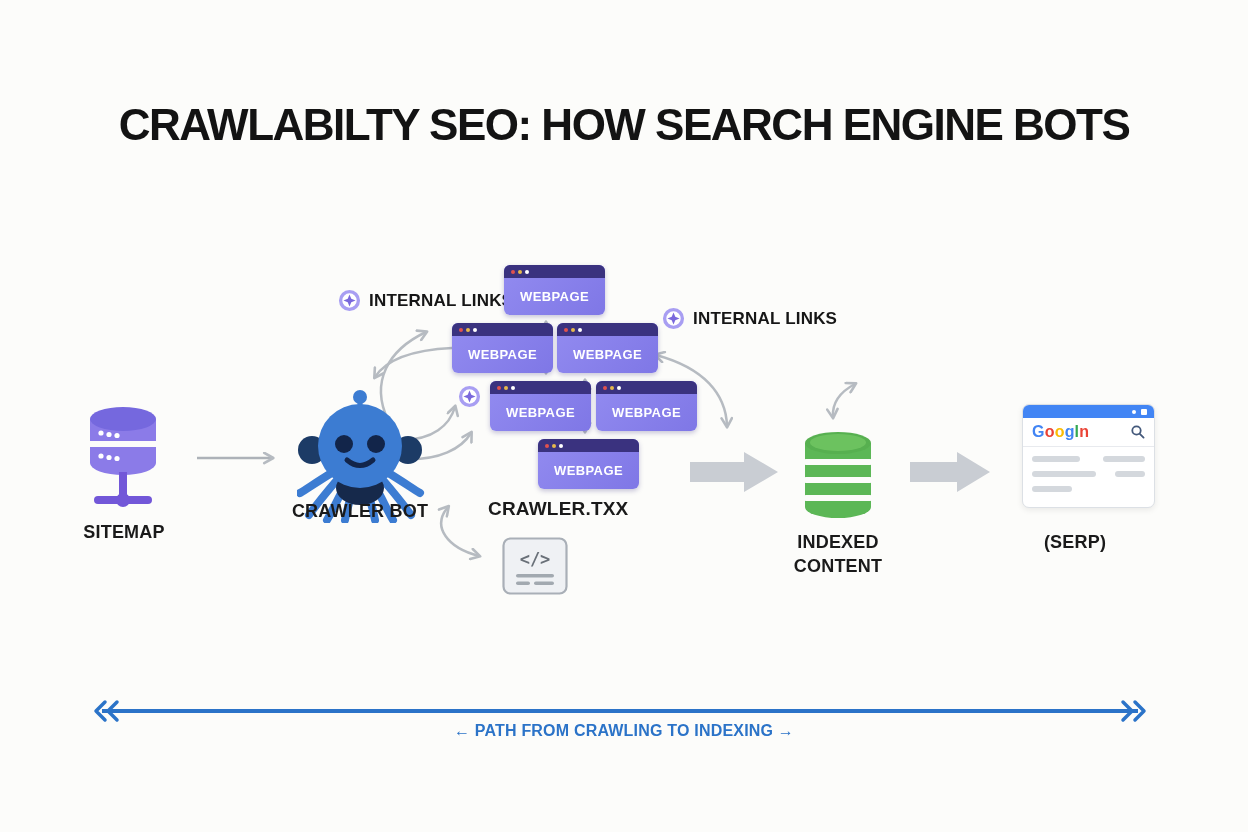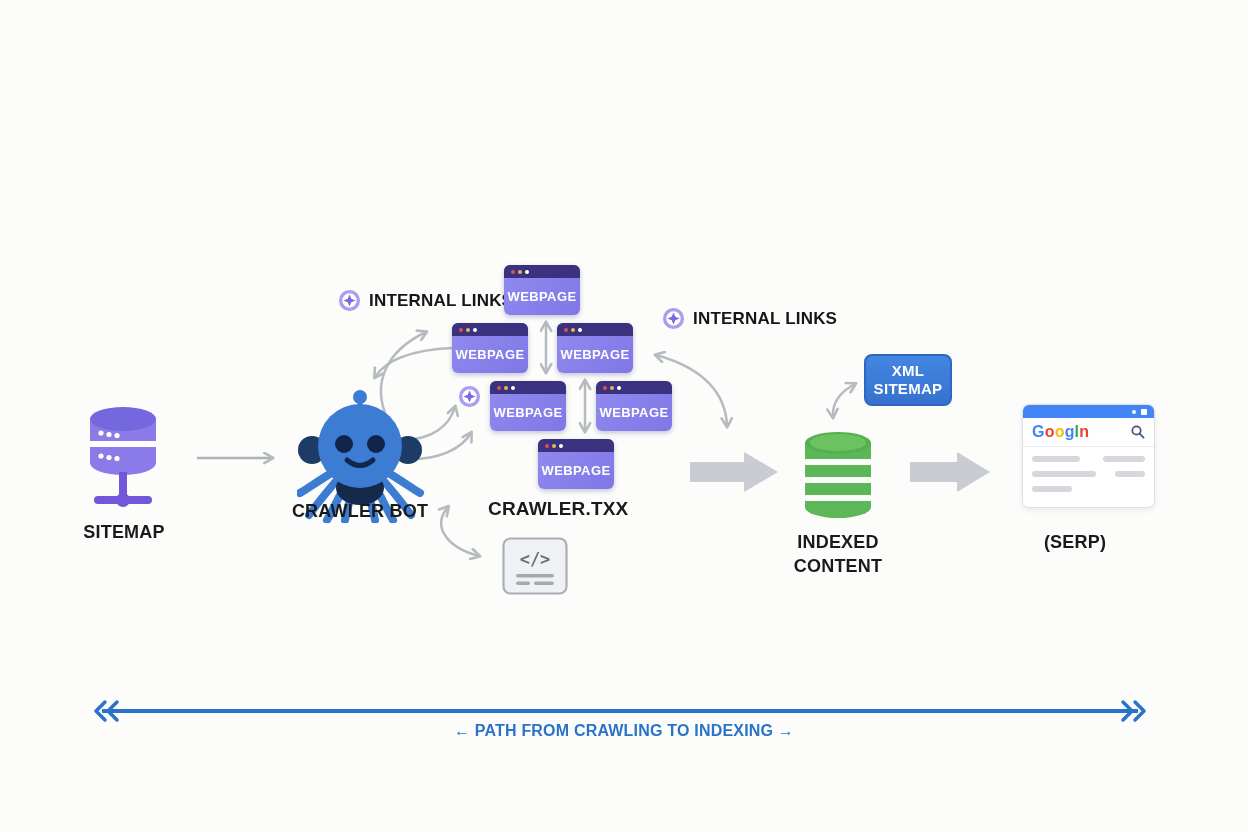--- a/index.html
+++ b/index.html
@@ -11,21 +11,21 @@
   .title-line{position:absolute;left:0;width:100%;text-align:center;color:#131313;
               font-weight:700;font-size:44px;letter-spacing:-1.5px;}
   .title-l1{top:100px;}
   .title-l2{top:151px;}
 
   
   .node-label{position:absolute;text-align:center;color:#1a1a1a;font-weight:700;
               font-size:18px;letter-spacing:.2px;line-height:24px;}
 
   
-  .webpage{position:absolute;width:76px;height:50px;border-radius:6px;overflow:hidden;
+  .webpage{position:absolute;width:101px;height:50px;border-radius:6px;overflow:hidden;
            background:linear-gradient(135deg,#928BF0 0%,#7F77E6 100%);
            box-shadow:0 2px 5px rgba(59,51,128,.28);text-align:center;}
   .webpage .bar{height:13px;background:#3A327F;display:flex;align-items:center;gap:3px;padding-left:7px;}
   .wdot{width:4px;height:4px;border-radius:50%;}
   .wdot.red{background:#E0524E;} .wdot.yellow{background:#E6B94C;} .wdot.white{background:#ffffff;}
   .webpage .body{height:37px;display:flex;align-items:center;justify-content:center;
                  color:#fff;font-weight:700;font-size:13px;letter-spacing:.4px;}
 
   
   .il-badge{position:absolute;display:flex;align-items:center;gap:8px;
@@ -90,20 +90,21 @@
     <polygon points="690,462 744,462 744,452 778,472 744,492 744,482 690,482" fill="#C9CDD3"></polygon>
     <polygon points="910,462 957,462 957,452 990,472 957,492 957,482 910,482" fill="#C9CDD3"></polygon>
 
     <g>
       <line x1="102" y1="711" x2="1138" y2="711" stroke="#2B73C8" stroke-width="4"></line>
       <path d="M105,702 L96,711 L105,720 M117,702 L108,711 L117,720" stroke="#2B73C8" stroke-width="3.5" fill="none" stroke-linecap="round" stroke-linejoin="round"></path>
       <path d="M1135,702 L1144,711 L1135,720 M1123,702 L1132,711 L1123,720" stroke="#2B73C8" stroke-width="3.5" fill="none" stroke-linecap="round" stroke-linejoin="round"></path>
     </g>
   </svg>
 
+  <div class="title-line title-l1">CRAWLABILTY SEO: HOW SEARCH ENGINE BOTS</div>
 
   <div class="abs" style="left:86px;top:404px;">
     <svg width="76" height="110" viewBox="0 0 76 110">
       <path d="M4,15 v44 a33,12 0 0 0 66,0 v-44 z" fill="#8B7BE8"></path>
       <ellipse cx="37" cy="15" rx="33" ry="12" fill="#7568DE"></ellipse>
       <rect x="4" y="37" width="66" height="6" fill="#FCFCFA"></rect>
       <circle cx="15" cy="29" r="2.6" fill="#fff"></circle>
         <circle cx="23" cy="30.5" r="2.6" fill="#fff"></circle>
         <circle cx="31" cy="31.5" r="2.6" fill="#fff"></circle>
       <circle cx="15" cy="52" r="2.6" fill="#fff"></circle>
@@ -227,24 +228,20 @@
   <div class="abs" style="left:502px;top:537px;">
     <svg width="66" height="58" viewBox="0 0 66 58">
       <rect x="1.5" y="1.5" width="63" height="55" rx="7" fill="#EFF1F4" stroke="#A9AFB7" stroke-width="2.2"></rect>
       <text x="33" y="28" text-anchor="middle" font-family="DejaVu Sans Mono, monospace" font-size="17" font-weight="bold" fill="#697078">&lt;/&gt;</text>
       <rect x="14" y="37" width="38" height="3.6" rx="1.8" fill="#A2A9B0"></rect>
       <rect x="14" y="44.5" width="14" height="3.6" rx="1.8" fill="#A2A9B0"></rect>
       <rect x="32" y="44.5" width="20" height="3.6" rx="1.8" fill="#A2A9B0"></rect>
     </svg>
   </div>
 
-  <div class="sitemap">
-    <span>XML</span>
-    <span>SITEMAP</span>
-  </div>
 
   <div class="abs" style="left:801px;top:430px;">
     <svg width="74" height="92" viewBox="0 0 74 92">
       <path d="M4,13 v64 a33,11 0 0 0 66,0 v-64 z" fill="#5CB756"></path>
       <ellipse cx="37" cy="13" rx="33" ry="11" fill="#57B050"></ellipse>
       <ellipse cx="37" cy="12.5" rx="28" ry="8.5" fill="#6CC25F"></ellipse>
       <rect x="2" y="29" width="70" height="6" rx="3" fill="#FCFCFA"></rect>
       <rect x="2" y="47" width="70" height="6" rx="3" fill="#FCFCFA"></rect>
       <rect x="2" y="65" width="70" height="6" rx="3" fill="#FCFCFA"></rect>
     </svg>

